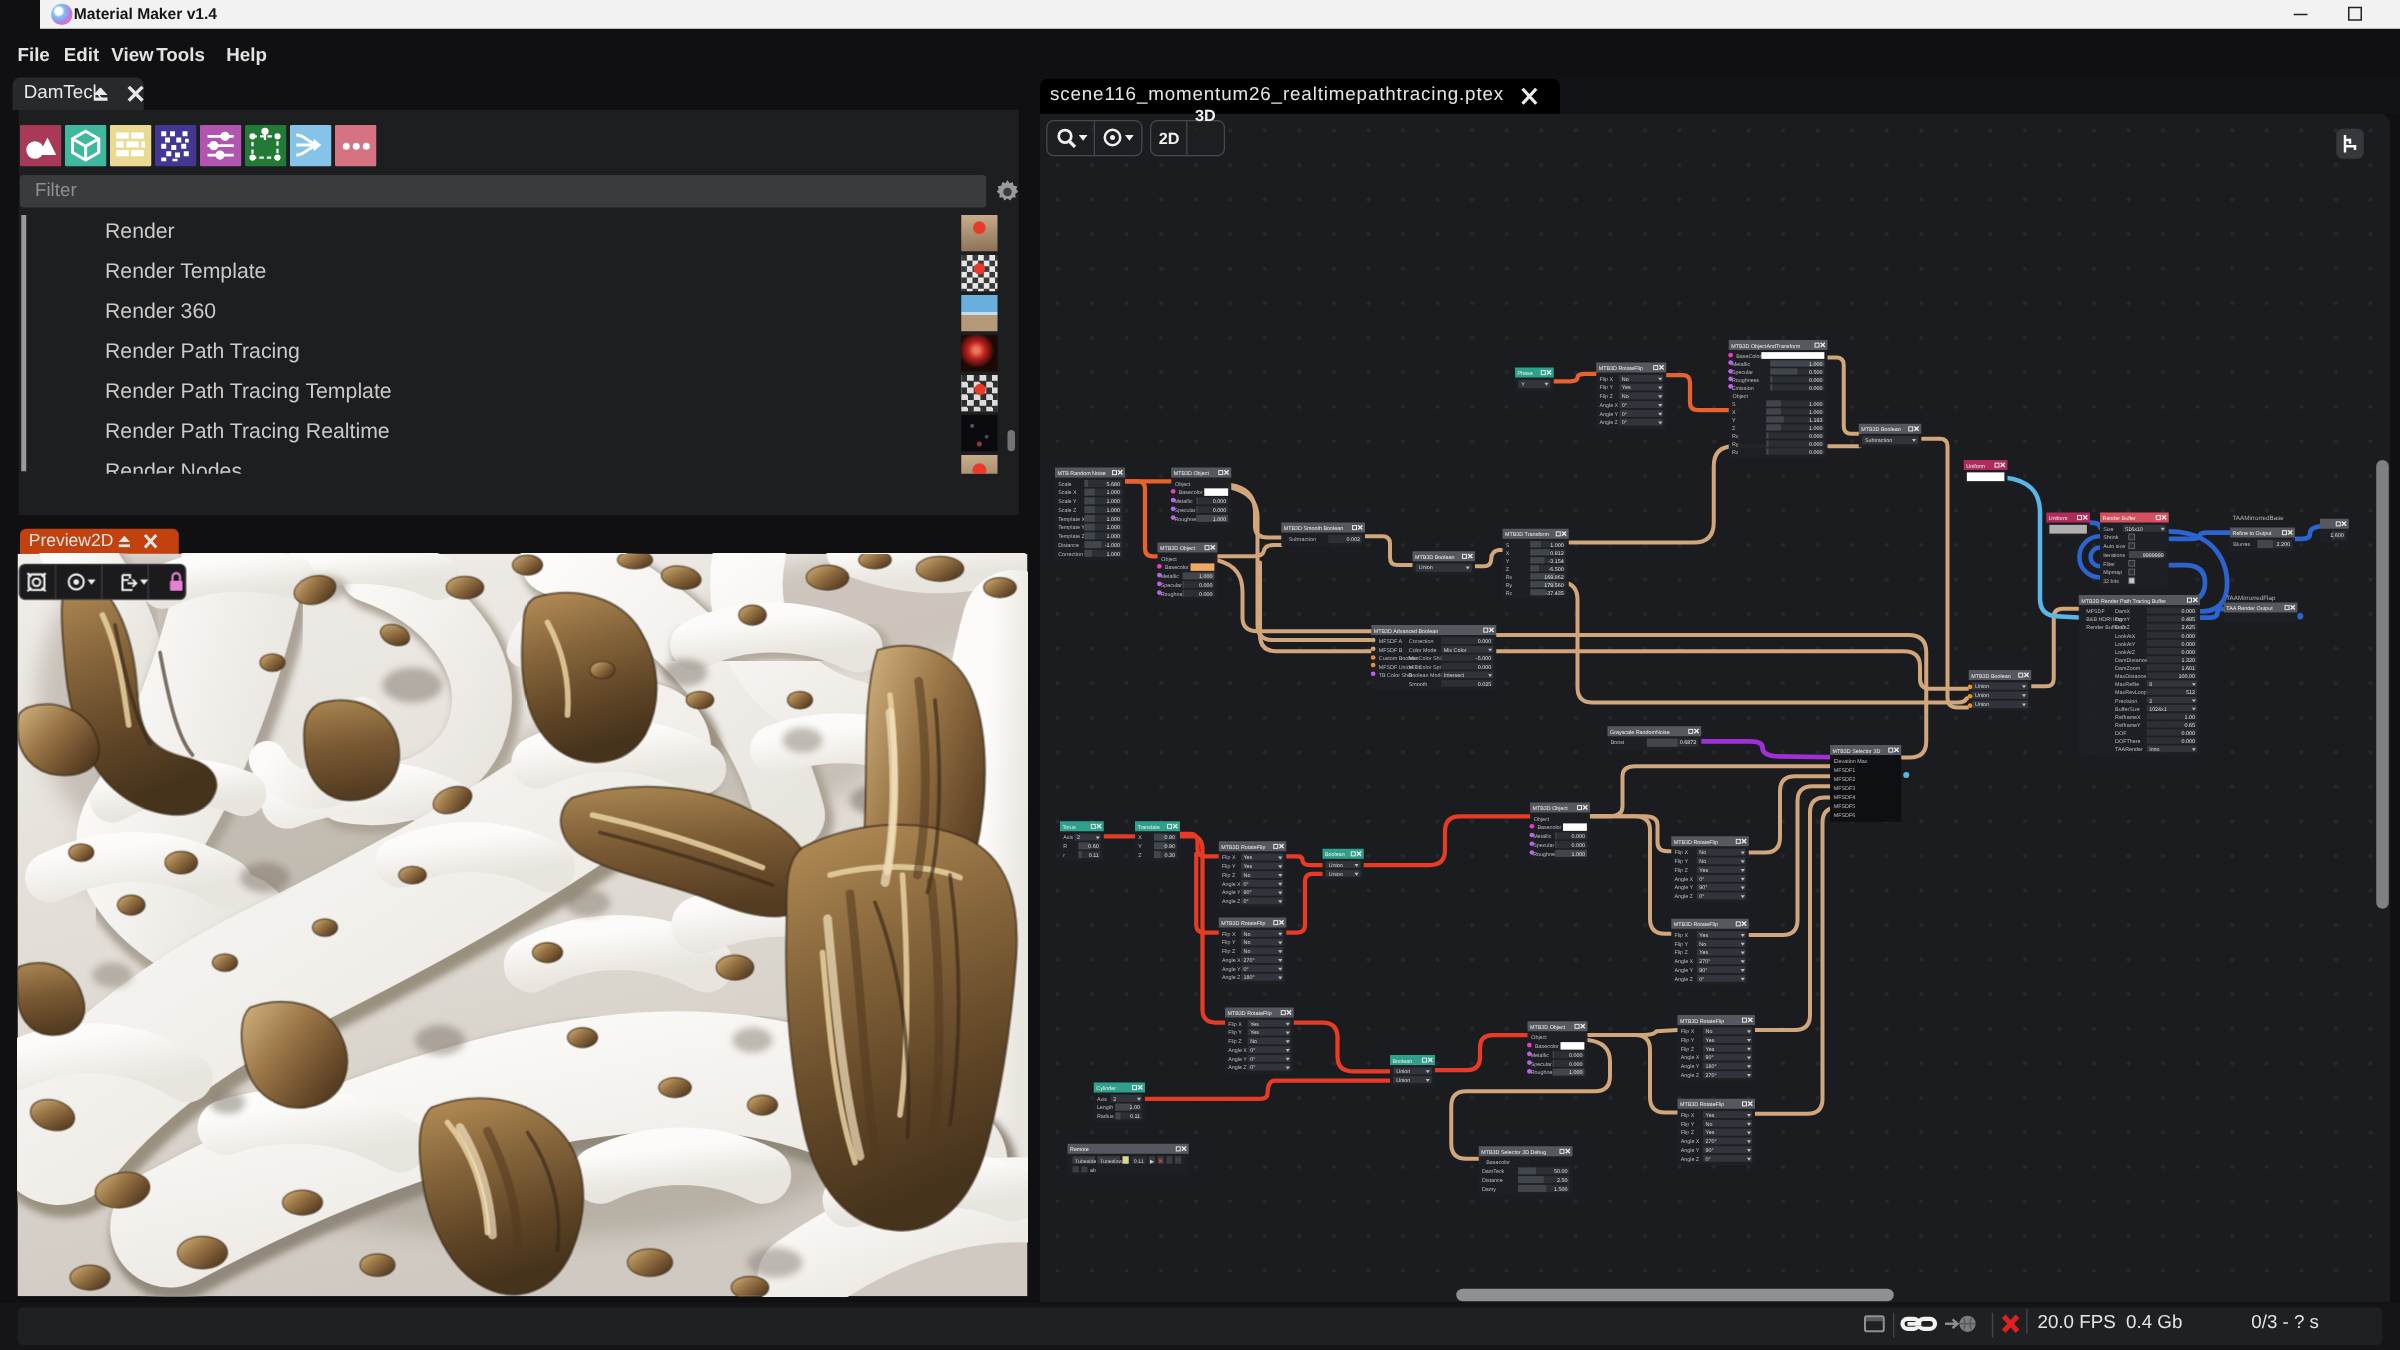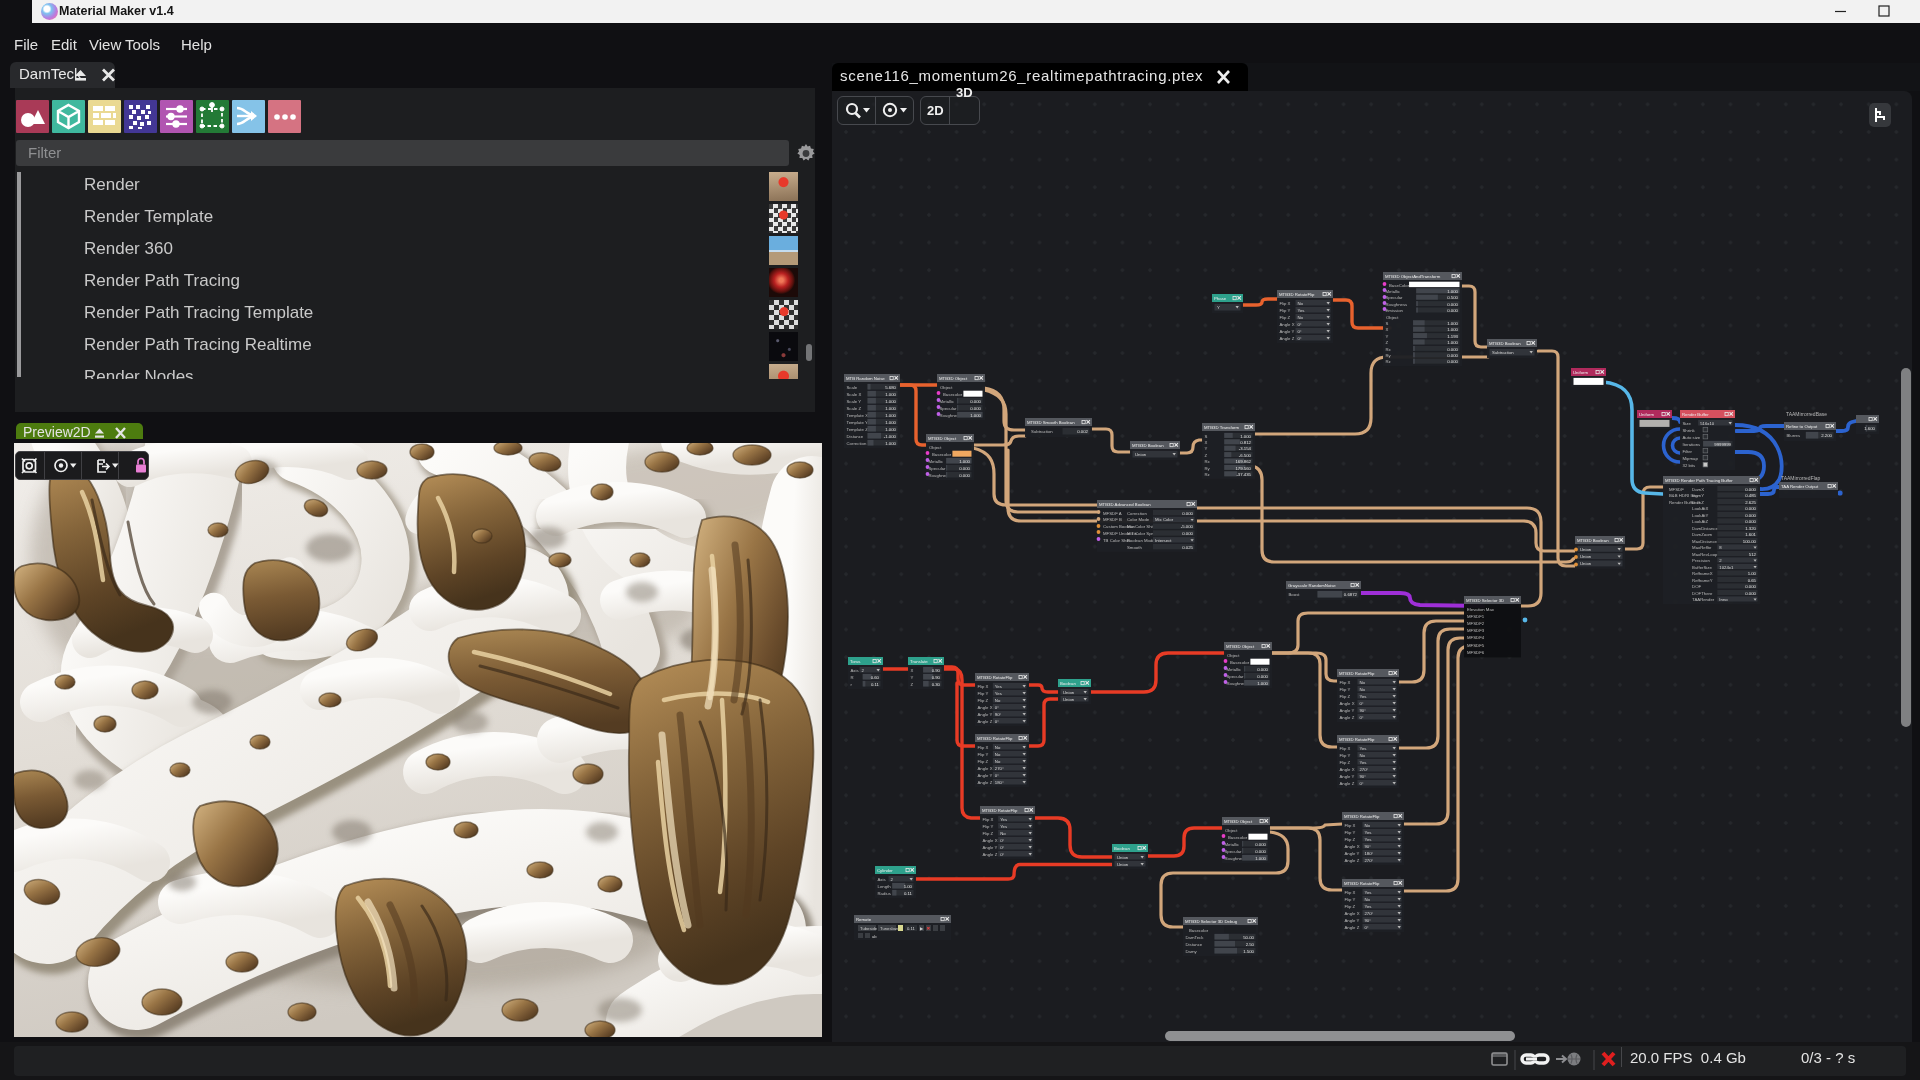--- a/index.html
+++ b/index.html
@@ -4,34 +4,34 @@
 <style>
   * { margin:0; padding:0; box-sizing:border-box; -webkit-font-smoothing:antialiased; }
   html,body { width:1920px; height:1080px; overflow:hidden; background:#101013; font-family:"Liberation Sans", sans-serif; }
   .abs { position:absolute; }
   
   #titlebar { left:0; top:0; width:1920px; height:23px; background:#f2f2f2;margin-left:32px; }
   #titlebar .logo { left:9px; top:3px; width:17px; height:17px; border-radius:50%;
       background: radial-gradient(circle at 35% 35%, #ffffff 0 18%, #7ec2f0 30%, #b87be0 60%, #f070b0 85%); }
   #titlebar .ttext { left:27px; top:4px; font-size:12.5px; font-weight:600; color:#151515; }
   
-  .menuitem { top:36px; font-size:15px; color:#e2e2e2; }
+  .menuitem { top:36px; font-size:15px; color:#e2e2e2;font-weight:bold; }
   
   #libtab { left:10px; top:62px; width:105px; height:26px; background:#28292c; border-radius:6px 6px 0 0;
      color:#e8e8e8; font-size:15px; }
   #libpanel { left:15px; top:88px; width:800px; height:324px; background:#1d1e20; }
   .licon { top:12px; width:33px; height:33px; border-radius:1px; }
   #filter { left:1px; top:52px; width:773px; height:26px; background:#3a3b3d; border-radius:3px;
      color:#8f9092; font-size:15px; line-height:26px; padding-left:12px; }
   .litem { font-size:17px; color:#c9c9c9; }
   .lthumb { left:754px; width:29px; height:29px; }
   #browse { left:0px; top:291px; width:800px; height:22px; background:#2f3032; border-radius:3px;
      color:#d6d6d6; font-size:15px; text-align:center; line-height:21px; }
   
-  #prevtab { left:16px; top:423px; width:127px; height:16px; background:#4d7c0f; border-radius:5px 5px 0 0;
+  #prevtab { left:16px; top:423px; width:127px; height:28px; background:#c2410c; border-radius:5px 5px 0 0;
      color:#e4e4e4; font-size:14px; }
   #preview { left:14px; top:443px; width:808px; height:594px; }
   
   #gtabrow { left:832px; top:63px; width:1088px; height:28px; background:#121316; }
   #gtab { left:0px; top:0px; width:416px; height:28px; background:#000000; border-radius:6px 6px 0 0;
       color:#e6e6e6; font-size:15px; letter-spacing:0.7px; }
   #gpanel { left:832px; top:91px; width:1080px; height:951px; background:#1b1c20; border-radius:0 8px 0 0;
       background-image: radial-gradient(circle, #26282c 1.45px, rgba(0,0,0,0) 1.85px);
       background-size: 27.65px 27.65px; background-position: 0.2px -0.5px; }
   .gbtn { border:1px solid #47494e; border-radius:6px; background:rgba(30,31,35,0.6); }

